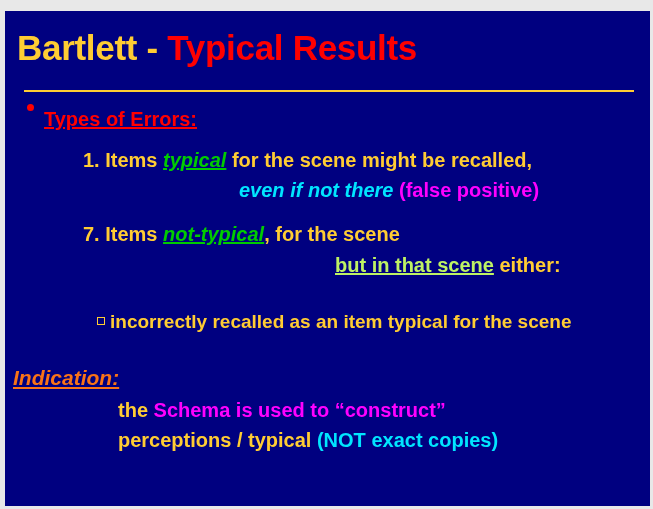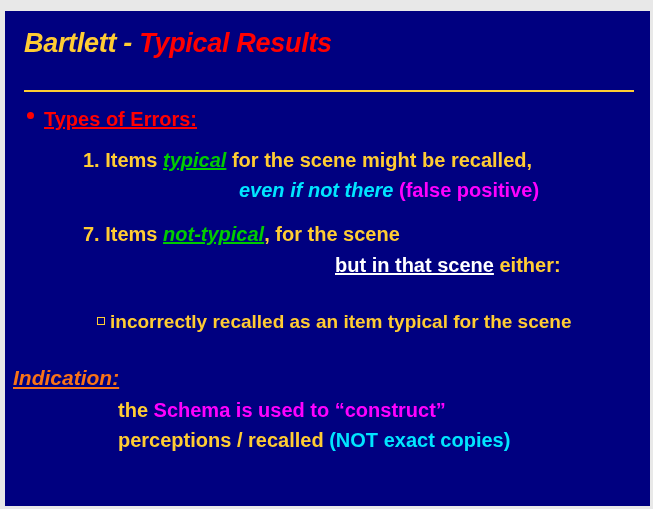--- a/index.html
+++ b/index.html
@@ -30,48 +30,47 @@
     top: 11px;
     width: 645px;
     height: 495px;
     background: #000080;
     overflow: hidden;
   }
 
   
   #title {
     position: absolute;
-    left: 19px;
+    left: 12px;
     top: 18px;
-    font-size: 27px;
+    font-size: 35px;
     font-weight: bold;
     letter-spacing: -0.3px;
     white-space: nowrap;
     line-height: 1.1;
-    font-style: italic;
   }
   .t-yellow { color: #ffcc33; }
   .t-red    { color: #ff0000; }
 
   #title-rule {
     position: absolute;
     left: 19px;
     top: 79px;
     width: 610px;
     height: 2px;
     background: #ffcc33;
   }
 
   
   #bullet-row-1 {
     position: absolute;
     left: 22px;
     top: 97px;
     display: flex;
-    align-items: center;
+    align-items: flex-start;
     white-space: nowrap;
   }
   #bullet-dot-1 {
     width: 7px;
     height: 7px;
     border-radius: 50%;
     background: #ff0000;
     display: inline-block;
     margin-right: 10px;
     position: relative;
@@ -95,21 +94,21 @@
   }
   #item1-line1 { left: 78px;  top: 138px; }
   #item1-line2 { left: 234px; top: 168px; }
   #item2-line1 { left: 78px;  top: 212px; }
   #item2-line2 { left: 330px; top: 243px; }
 
   .c-gold    { color: #ffcc33; }
   .c-green   { color: #00cc00; font-style: italic; text-decoration: underline; }
   .c-cyan    { color: #00e5ff; }
   .c-cyan-i  { color: #00e5ff; font-style: italic; }
-  .c-cyan-u  { color: #ffffff; text-decoration: underline; }
+  .c-cyan-u  { color: #bef264; text-decoration: underline; }
   .c-magenta { color: #ff00ff; }
 
   
   .sq-row {
     position: absolute;
     display: flex;
     align-items: baseline;
     white-space: nowrap;
     font-size: 19px;
     font-weight: bold;
@@ -184,17 +183,17 @@
     <div class="sq-row" id="sq-row-2">
       <span class="sq-marker"></span>
       <span>incorrectly recalled as an item typical for the scene</span>
     </div>
 
     <div id="indication-label">Indication:</div>
     <div class="concl-line" id="concl-line-1">
       <span class="c-gold">the </span><span class="c-magenta">Schema is used to “construct”</span>
     </div>
     <div class="concl-line" id="concl-line-2">
-      <span class="c-gold">perceptions / recalled </span><span class="c-cyan">(NOT exact copies)</span>
+      <span class="c-gold">perceptions / typical </span><span class="c-cyan">(NOT exact copies)</span>
     </div>
 
   </div>
 </div>
 
 </body></html>

